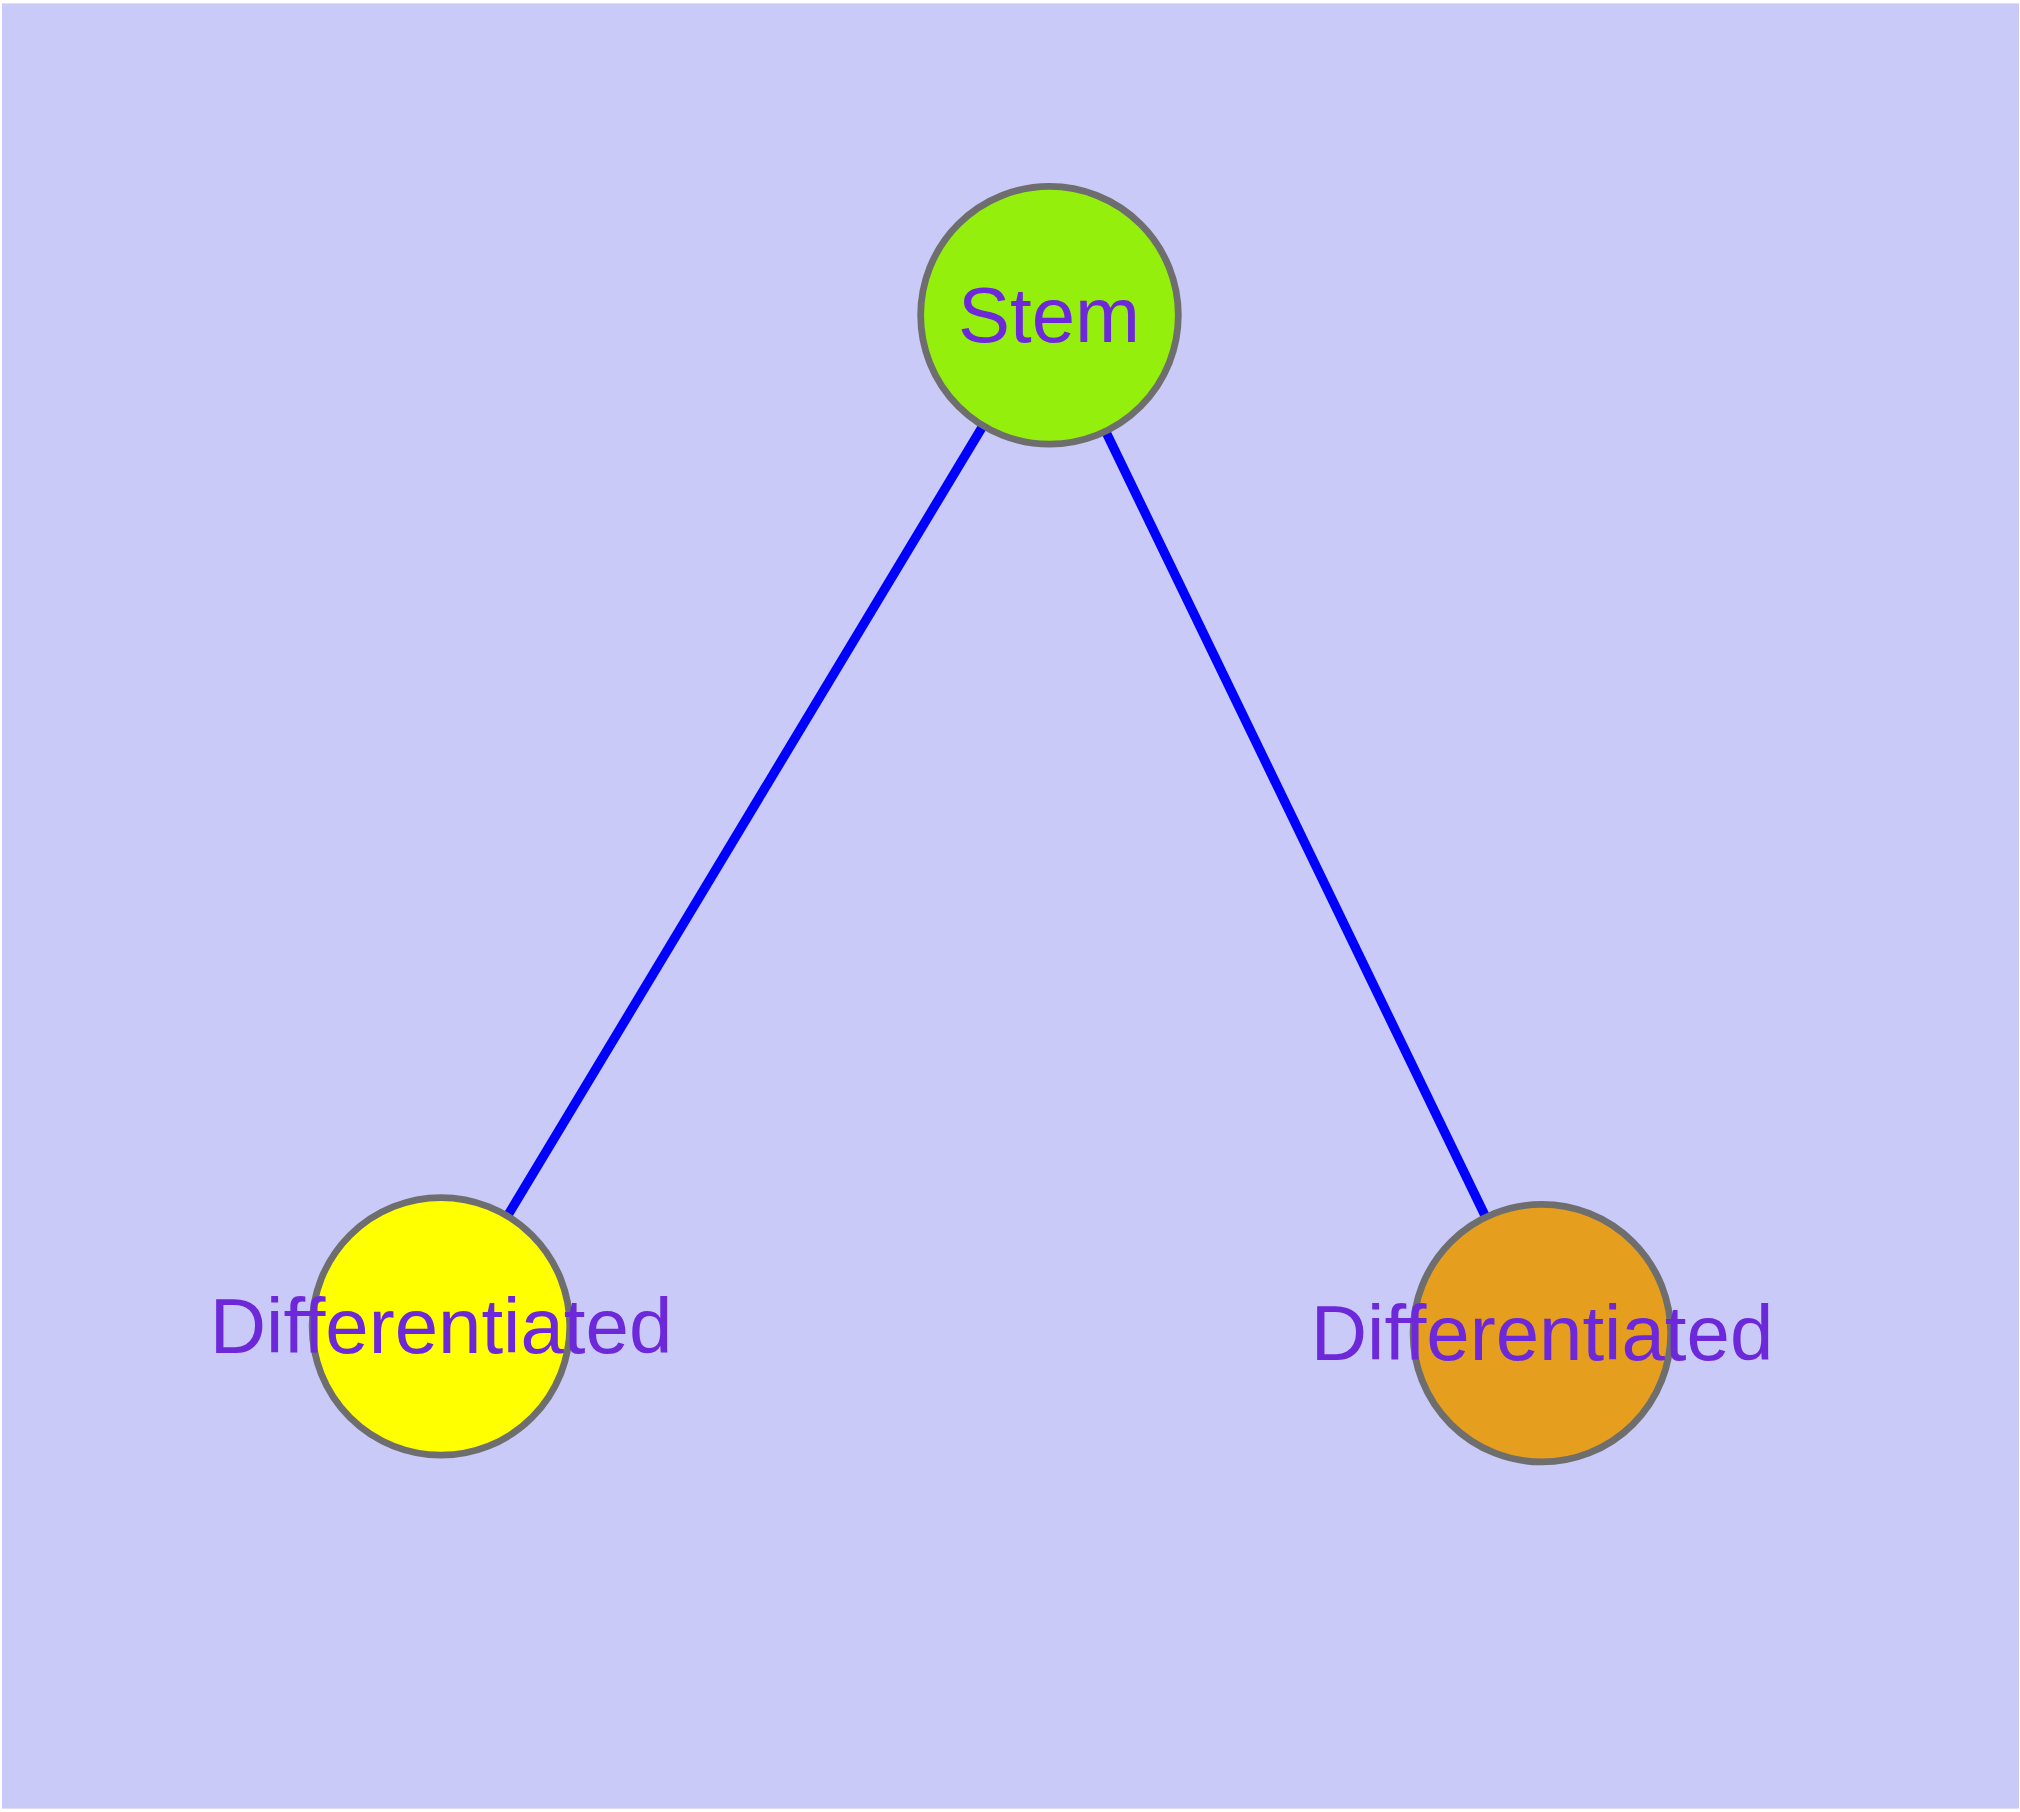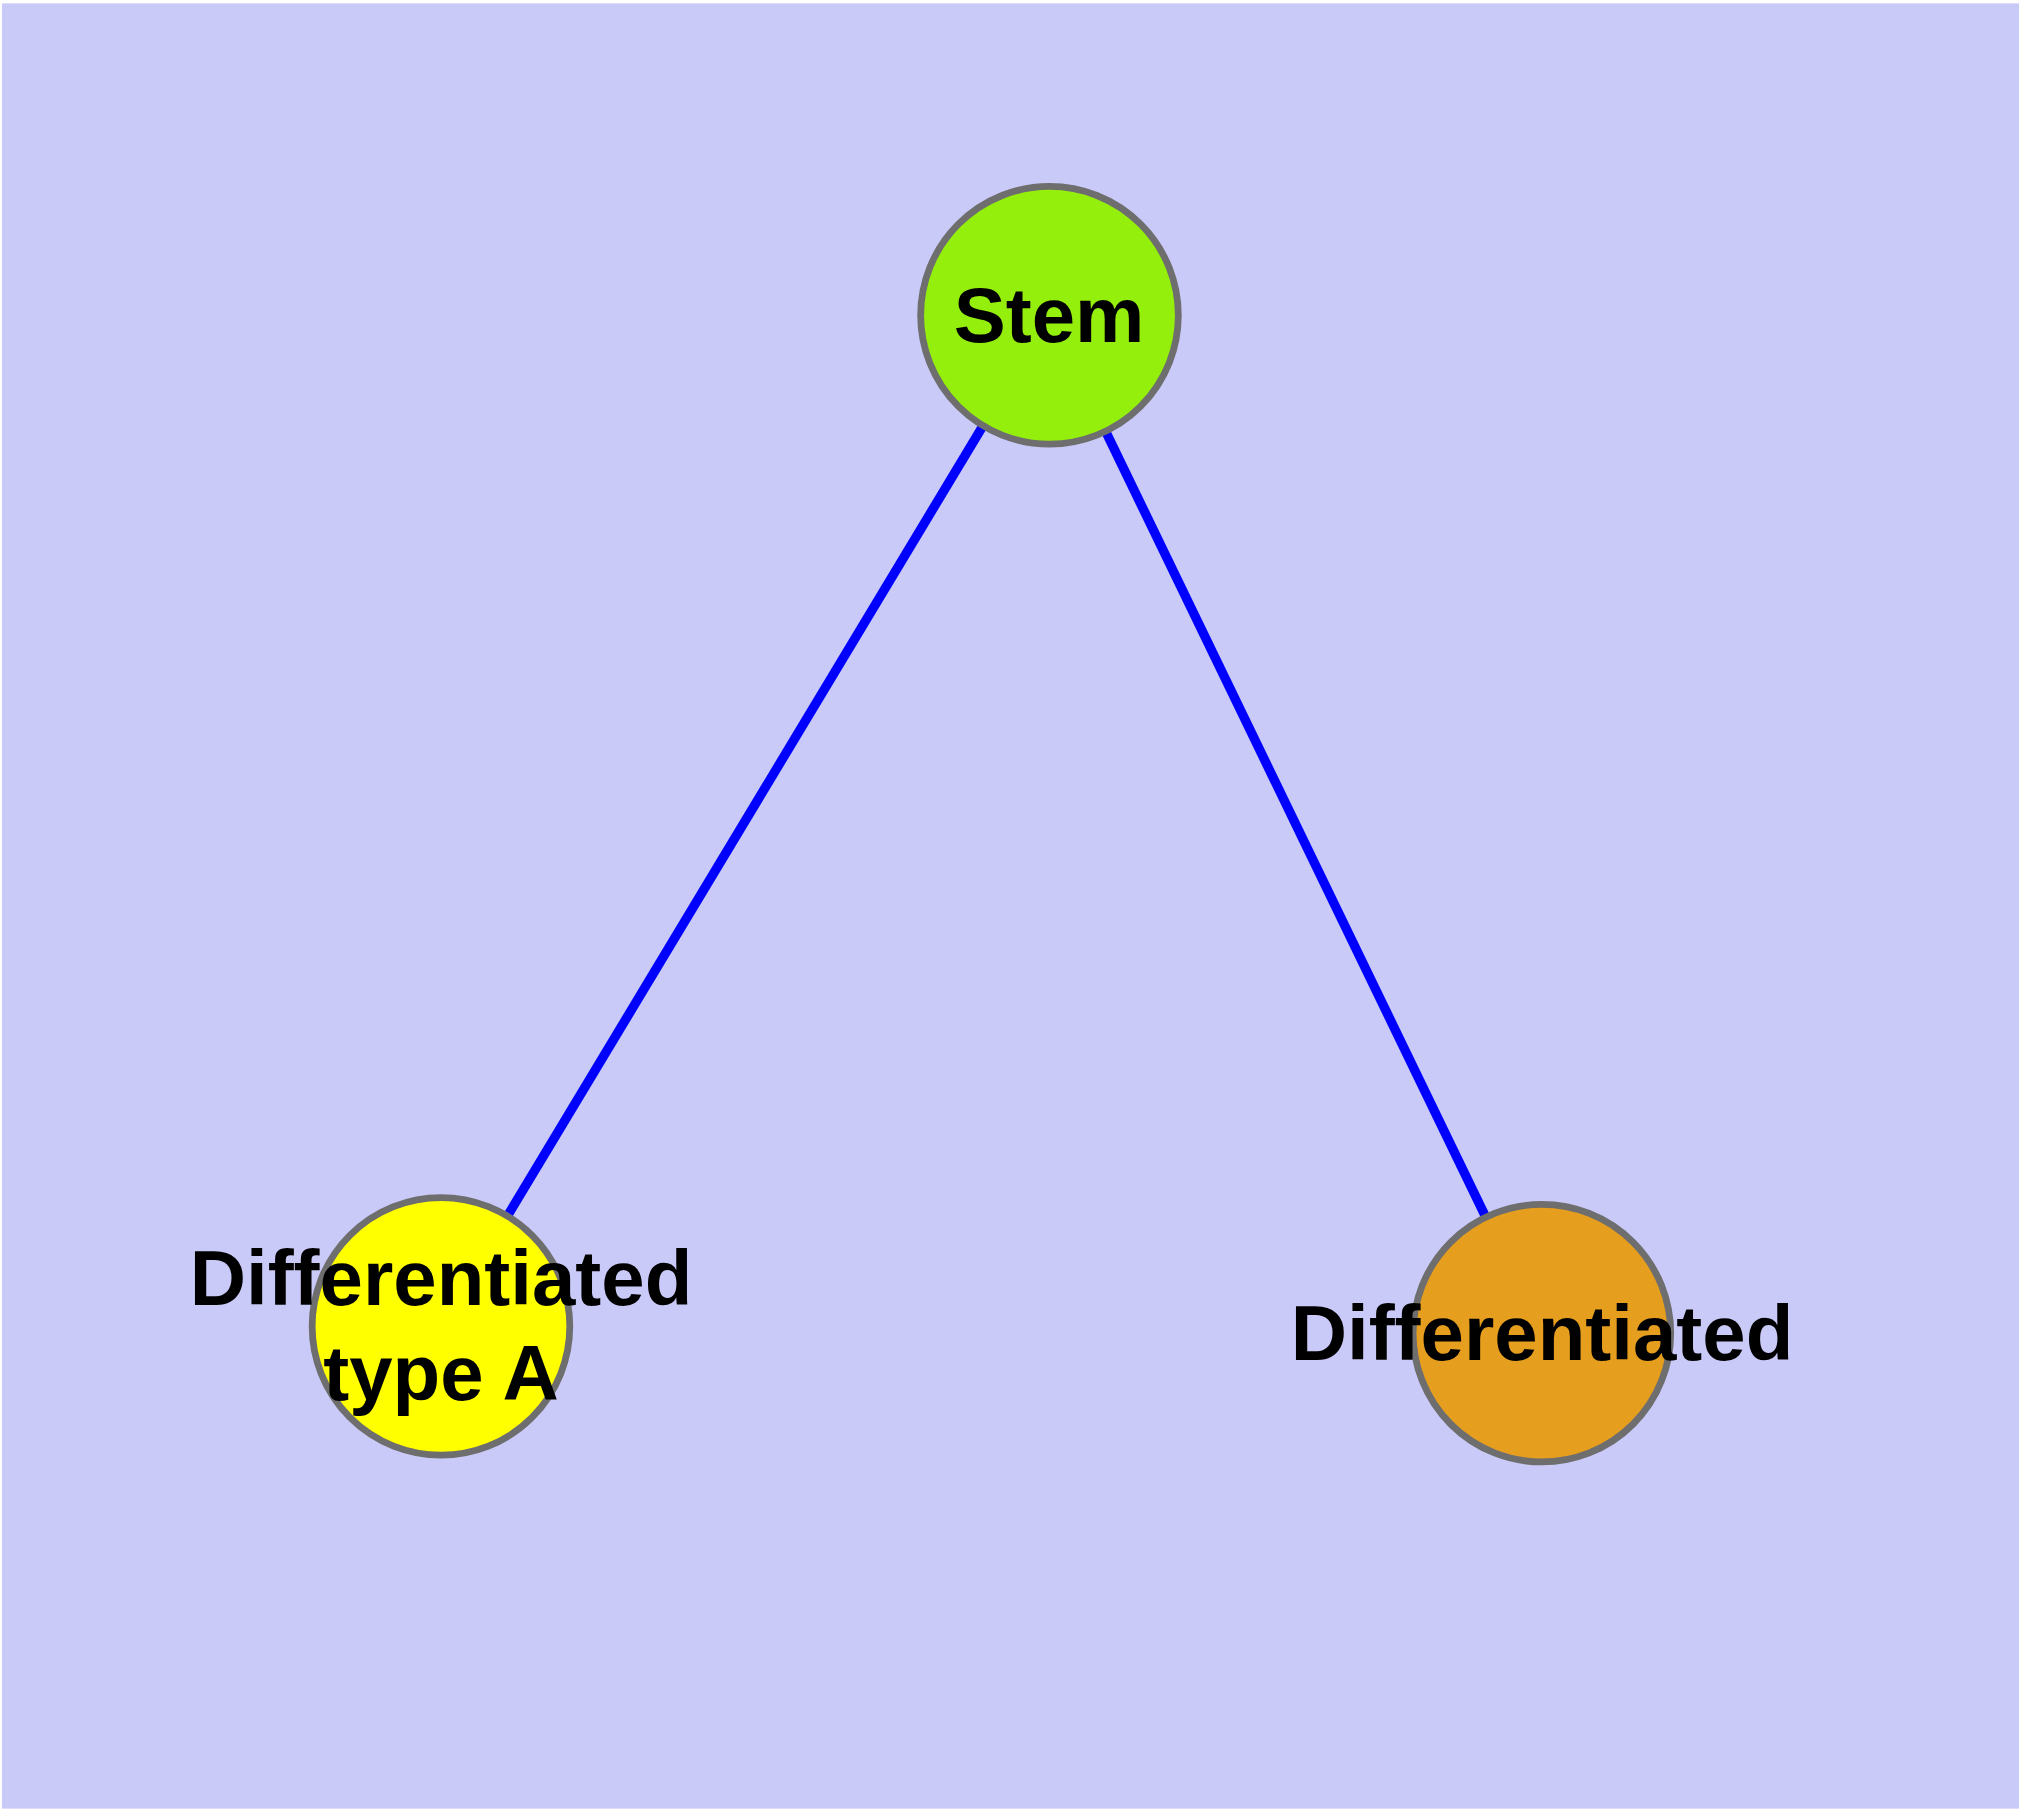--- a/index.html
+++ b/index.html
@@ -17,24 +17,24 @@
   }
   .diagram-svg {
     position: absolute;
     left: 0;
     top: 0;
   }
   .node-label {
     position: absolute;
     transform: translate(-50%, -50%);
     text-align: center;
-    font-weight: 700;
+    font-weight: 400;
     font-size: 78px;
     line-height: 95px;
-    color: #000000;
+    color: #6d28d9;
     white-space: nowrap;
     pointer-events: none;
   }
 </style>
 </head>
 <body>
 
 <div class="canvas">
 
   <svg class="diagram-svg" width="2021" height="1812" viewBox="0 0 2384 2138">
@@ -51,21 +51,20 @@
 
     <circle cx="1819" cy="1573" r="152" stroke-width="8" fill="#E69E1E" stroke="#6E6E6E"></circle>
   </svg>
 
   <div class="node-label" style="left:1049px; top:315px;">
     <div>Stem</div>
   </div>
 
   <div class="node-label" style="left:441px; top:1326px;">
     <div>Differentiated</div>
-    <div>type A</div>
   </div>
 
   <div class="node-label" style="left:1542px; top:1333px;">
     <div>Differentiated</div>
   </div>
 
 </div>
 
 
 </body></html>

